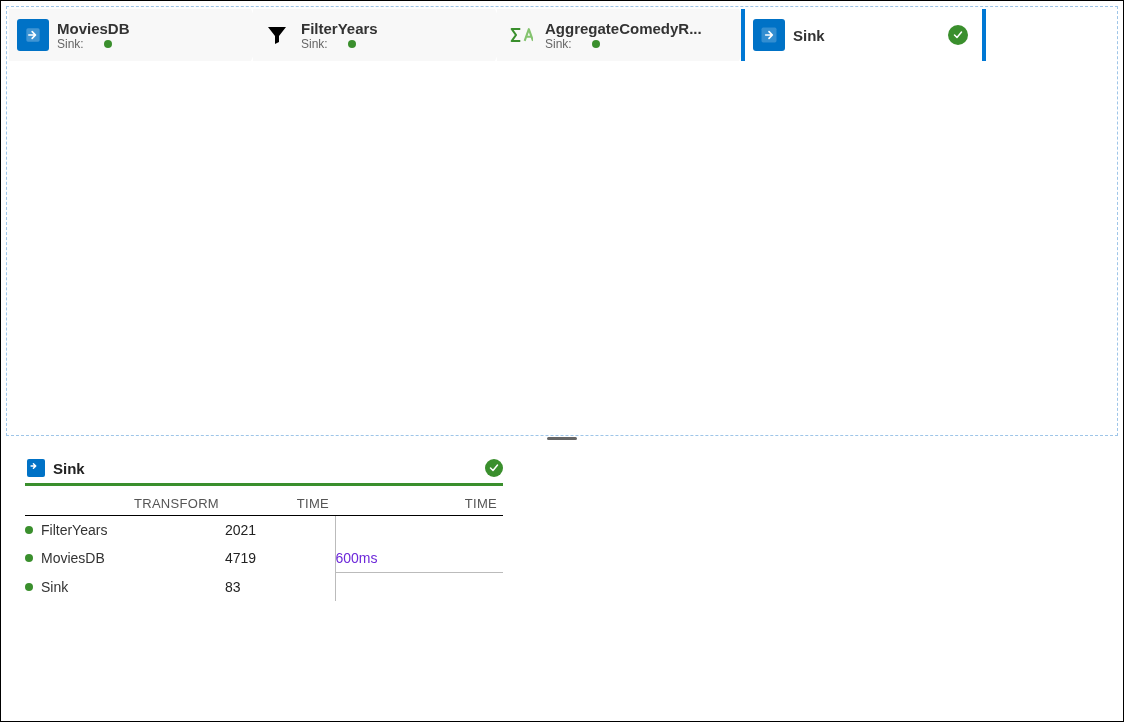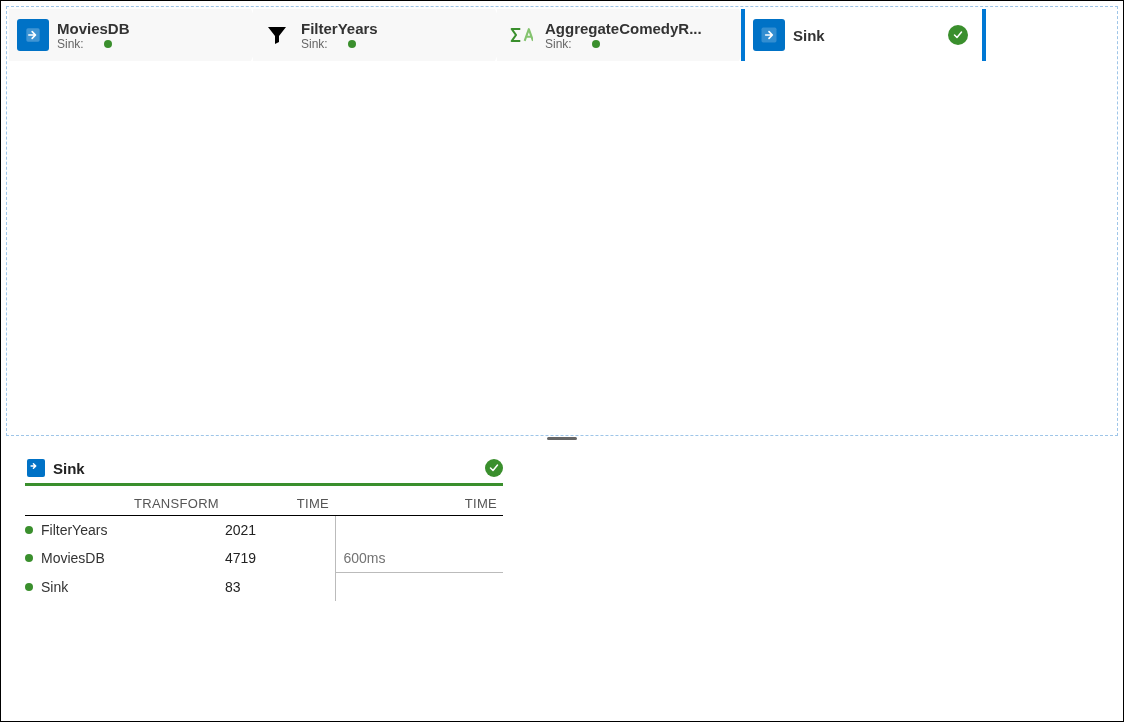--- a/index.html
+++ b/index.html
@@ -106,21 +106,21 @@
     letter-spacing:0.3px; padding:6px 6px 4px 0;
     border-bottom:1px solid #000000;
   }
   .tbl th:nth-child(1){ width:200px; }
   .tbl th:nth-child(2){ width:110px; }
   .tbl td {
     padding: 6px 6px 6px 0;
     font-size:14px; color:#333;
   }
   .tbl td.rows { font-weight:400; color:#222;margin-left:20px; }
-  .tbl td.time { font-weight:400; color:#737373; position:relative; padding-left:8px;}
+  .tbl td.time { font-weight:400; color:#6d28d9; position:relative; padding-left:0;}
   .brk-top { border-left:1px solid #bbb; border-top:1px solid #bbb; }
   .brk-bot { border-left:1px solid #bbb; border-bottom:1px solid #bbb; }
   .name-cell { display:flex; align-items:center; gap:8px; }
 </style>
 </head>
 <body>
 
 <div class="canvas">
   <div class="flow">
 

